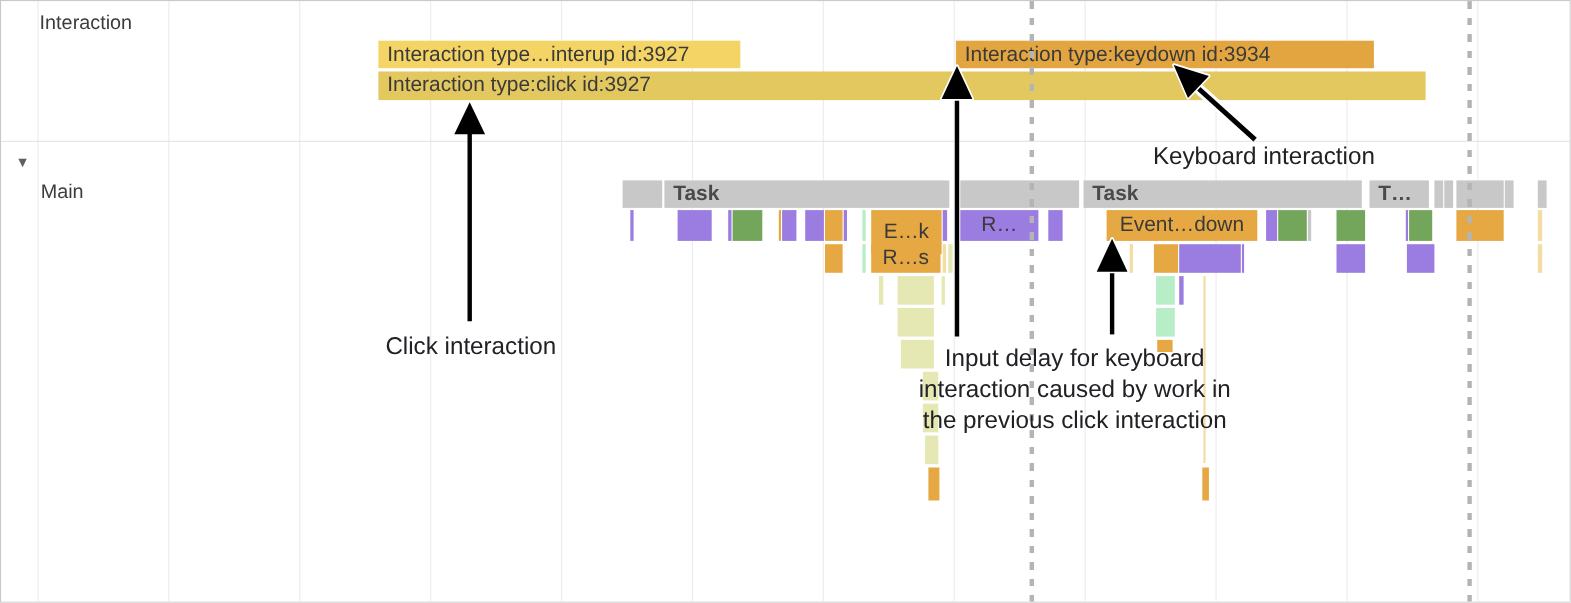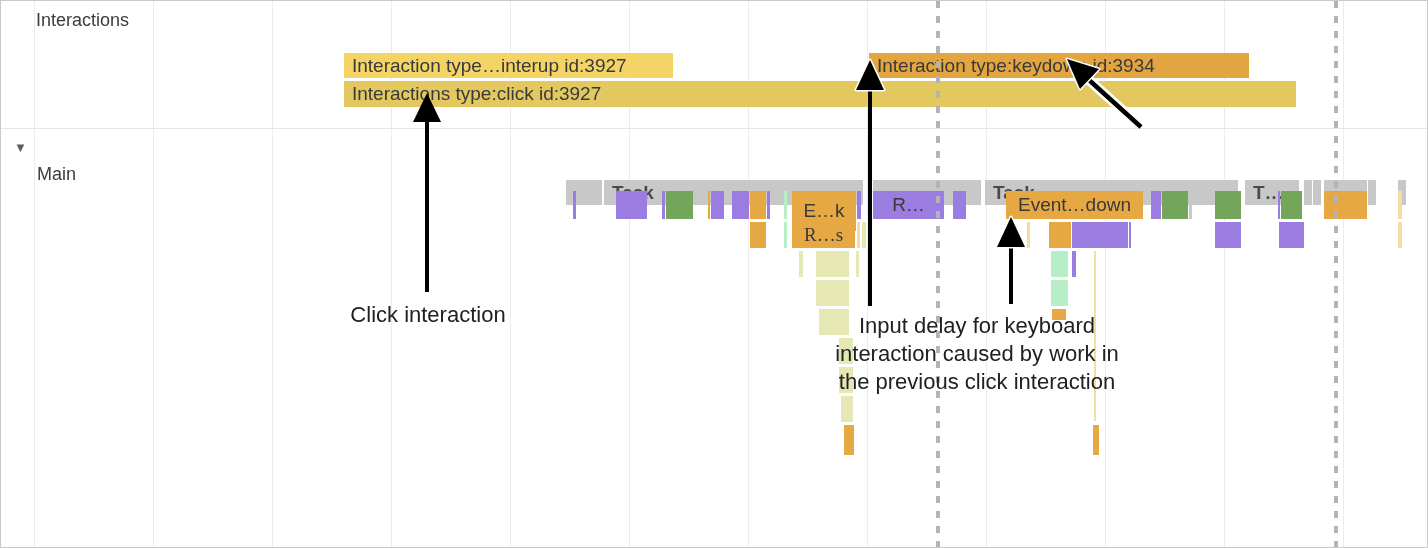--- a/index.html
+++ b/index.html
@@ -10,21 +10,21 @@
   }
   .gridline{position:absolute;top:0;bottom:0;width:1px;background:#ececec;z-index:1;}
   .divider{position:absolute;left:0;right:0;top:127px;height:1px;background:#e4e4e4;z-index:1;}
   .track-label{position:absolute;font-size:18px;color:#3c3c3c;z-index:2;white-space:nowrap;}
   .disclosure{position:absolute;font-size:13px;color:#5f5f5f;z-index:2;}
   .bar{
     position:absolute;box-sizing:border-box;z-index:3;
     font-size:19px;color:#3a3a3a;white-space:nowrap;overflow:hidden;
     display:flex;align-items:center;
   }
-  .bar.align-l{justify-content:flex-start;padding-left:8px;margin-top:16px;}
+  .bar.align-l{justify-content:flex-start;padding-left:8px;}
   .bar.align-c{justify-content:center;}
   .bar.task-bar{color:#4a4a4a;font-weight:bold;}
   .dotted{
     position:absolute;top:0;bottom:0;width:4px;z-index:5;
     background-image:repeating-linear-gradient(to bottom,#b4b4b4 0px,#b4b4b4 7px,transparent 7px,transparent 15px);
   }
   .annotation{
     position:absolute;z-index:7;font-size:22px;color:#202124;text-align:center;
     line-height:28px;white-space:pre-line;
   }
@@ -43,30 +43,30 @@
       <div class="gridline" style="left: 509px;"></div>
       <div class="gridline" style="left: 628px;"></div>
       <div class="gridline" style="left: 747px;"></div>
       <div class="gridline" style="left: 866px;"></div>
       <div class="gridline" style="left: 985px;"></div>
       <div class="gridline" style="left: 1104px;"></div>
       <div class="gridline" style="left: 1223px;"></div>
       <div class="gridline" style="left: 1342px;"></div>
     </div>
 
-  <div class="track-label" style="left:35px;top:9px;">Interactions</div>
+  <div class="track-label" style="left:35px;top:9px;">Interaction</div>
 
   <div class="divider"></div>
 
   <span class="disclosure" style="left:13px;top:139px;">▼</span>
   <div class="track-label" style="left:36px;top:135px;margin-top:28px;">Main</div>
 
   <div id="bars-layer">
       <div class="bar align-l" style="left: 343px; top: 36px; width: 329px; height: 25px; background: rgb(243, 212, 100);">Interaction type…interup id:3927</div>
-      <div class="bar align-l" style="left: 343px; top: 64px; width: 952px; height: 26px; background: rgb(227, 199, 95);">Interactions type:click id:3927</div>
+      <div class="bar align-l" style="left: 343px; top: 64px; width: 952px; height: 26px; background: rgb(227, 199, 95);">Interaction type:click id:3927</div>
       <div class="bar align-l" style="left: 868px; top: 36px; width: 380px; height: 25px; background: rgb(227, 165, 63);">Interaction type:keydown id:3934</div>
       <div class="bar task-bar align-l" style="left: 565px; top: 163px; width: 36px; height: 25px; background: rgb(200, 200, 200);"></div>
       <div class="bar task-bar align-l" style="left: 603px; top: 163px; width: 259px; height: 25px; background: rgb(200, 200, 200);">Task</div>
       <div class="bar task-bar align-l" style="left: 872px; top: 163px; width: 108px; height: 25px; background: rgb(200, 200, 200);"></div>
       <div class="bar task-bar align-l" style="left: 984px; top: 163px; width: 253px; height: 25px; background: rgb(200, 200, 200);">Task</div>
       <div class="bar task-bar align-l" style="left: 1244px; top: 163px; width: 54px; height: 25px; background: rgb(200, 200, 200);">T…</div>
       <div class="bar task-bar align-l" style="left: 1303px; top: 163px; width: 7px; height: 25px; background: rgb(200, 200, 200);"></div>
       <div class="bar task-bar align-l" style="left: 1312px; top: 163px; width: 3px; height: 25px; background: rgb(200, 200, 200);"></div>
       <div class="bar task-bar align-l" style="left: 1323px; top: 163px; width: 43px; height: 25px; background: rgb(200, 200, 200);"></div>
       <div class="bar task-bar align-l" style="left: 1367px; top: 163px; width: 4px; height: 25px; background: rgb(200, 200, 200);"></div>
@@ -89,21 +89,21 @@
       <div class="bar align-c" style="left: 1150px; top: 190px; width: 10px; height: 28px; background: rgb(155, 124, 224);"></div>
       <div class="bar align-c" style="left: 1161px; top: 190px; width: 26px; height: 28px; background: rgb(115, 166, 91);"></div>
       <div class="bar task-bar align-c" style="left: 1188px; top: 190px; width: 3px; height: 28px; background: rgb(200, 200, 200);"></div>
       <div class="bar align-c" style="left: 1214px; top: 190px; width: 26px; height: 28px; background: rgb(115, 166, 91);"></div>
       <div class="bar align-c" style="left: 1277px; top: 190px; width: 2px; height: 28px; background: rgb(155, 124, 224);"></div>
       <div class="bar align-c" style="left: 1280px; top: 190px; width: 21px; height: 28px; background: rgb(115, 166, 91);"></div>
       <div class="bar align-c" style="left: 1323px; top: 190px; width: 43px; height: 28px; background: rgb(230, 168, 67);"></div>
       <div class="bar align-c" style="left: 1397px; top: 190px; width: 4px; height: 28px; background: rgb(243, 221, 164);"></div>
       <div class="bar align-c" style="left: 749px; top: 221px; width: 16px; height: 26px; background: rgb(230, 168, 67);"></div>
       <div class="bar align-c" style="left: 783px; top: 221px; width: 3px; height: 26px; background: rgb(183, 237, 199);"></div>
-      <div class="bar align-c" style="left: 791px; top: 221px; width: 63px; height: 26px; background: rgb(230, 168, 67); font-family: Liberation Serif, serif;">R…s</div>
+      <div class="bar align-c" style="left: 791px; top: 221px; width: 63px; height: 26px; background: rgb(230, 168, 67);">R…s</div>
       <div class="bar align-c" style="left: 856px; top: 221px; width: 3px; height: 26px; background: rgb(243, 221, 164);"></div>
       <div class="bar align-c" style="left: 861px; top: 221px; width: 4px; height: 26px; background: rgb(230, 232, 180);"></div>
       <div class="bar align-c" style="left: 1026px; top: 221px; width: 3px; height: 26px; background: rgb(243, 221, 164);"></div>
       <div class="bar align-c" style="left: 1048px; top: 221px; width: 22px; height: 26px; background: rgb(230, 168, 67);"></div>
       <div class="bar align-c" style="left: 1071px; top: 221px; width: 56px; height: 26px; background: rgb(155, 124, 224);"></div>
       <div class="bar align-c" style="left: 1128px; top: 221px; width: 2px; height: 26px; background: rgb(155, 124, 224);"></div>
       <div class="bar align-c" style="left: 1214px; top: 221px; width: 26px; height: 26px; background: rgb(155, 124, 224);"></div>
       <div class="bar align-c" style="left: 1278px; top: 221px; width: 25px; height: 26px; background: rgb(155, 124, 224);"></div>
       <div class="bar align-c" style="left: 1397px; top: 221px; width: 4px; height: 26px; background: rgb(243, 221, 164);"></div>
       <div class="bar align-c" style="left: 798px; top: 250px; width: 4px; height: 26px; background: rgb(230, 232, 180);"></div>
@@ -147,18 +147,19 @@
 
     <g>
       <line x1="1138" y1="124" x2="1088" y2="79" stroke="#fff" stroke-width="10"></line>
       <line x1="1140" y1="126" x2="1088" y2="79" stroke="#000" stroke-width="4.5"></line>
       <polygon points="1066,58 1098,68 1079,88" fill="#000" stroke="#fff" stroke-width="3" paint-order="stroke" stroke-linejoin="round"></polygon>
     </g>
   </svg>
 
   <div class="annotation" style="left:337px;top:300px;width:180px;">Click interaction</div>
 
+  <div class="annotation" style="left:1028px;top:127px;width:240px;">Keyboard interaction</div>
 
   <div class="annotation" style="left:808px;top:311px;width:336px;">Input delay for keyboard
 interaction caused by work in
 the previous click interaction</div>
 
 </div>
 
 </body></html>

